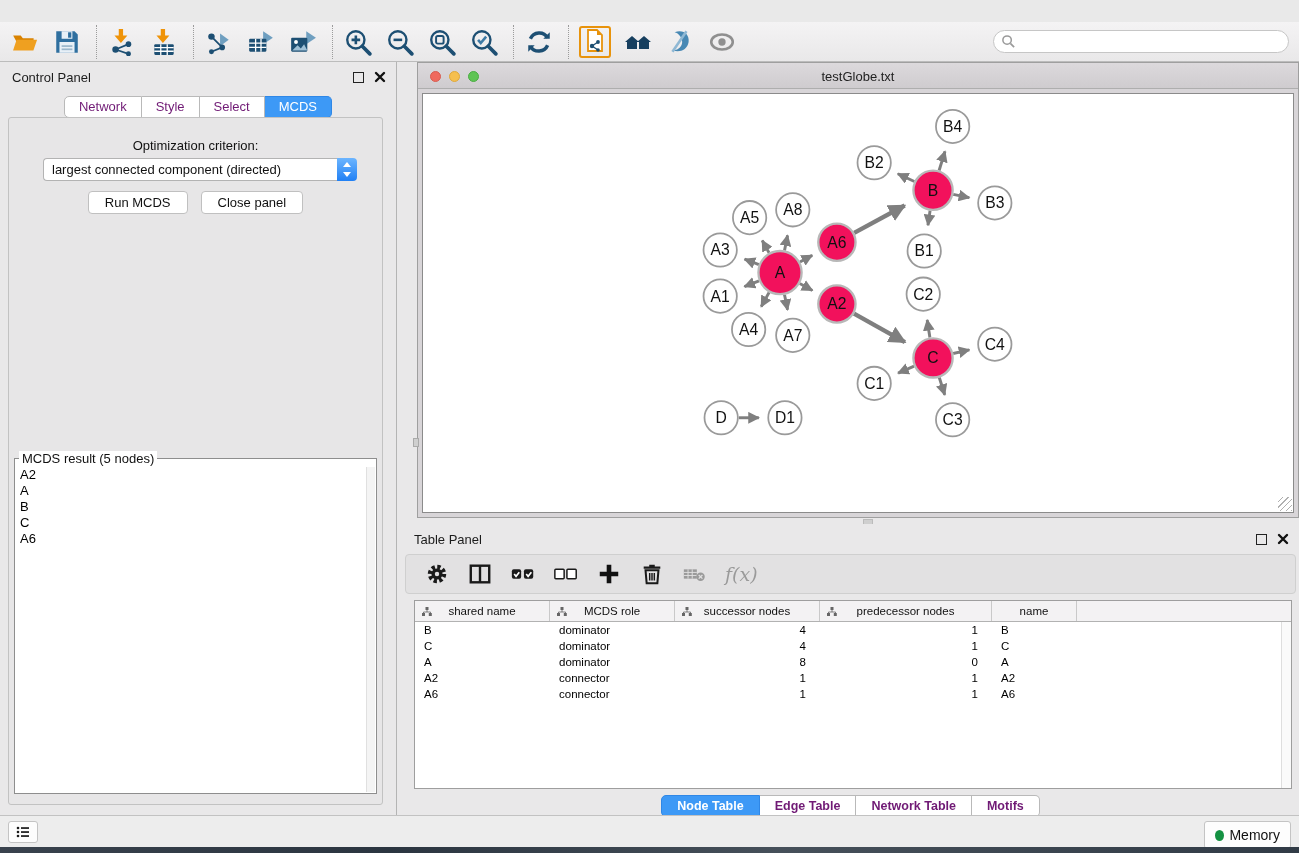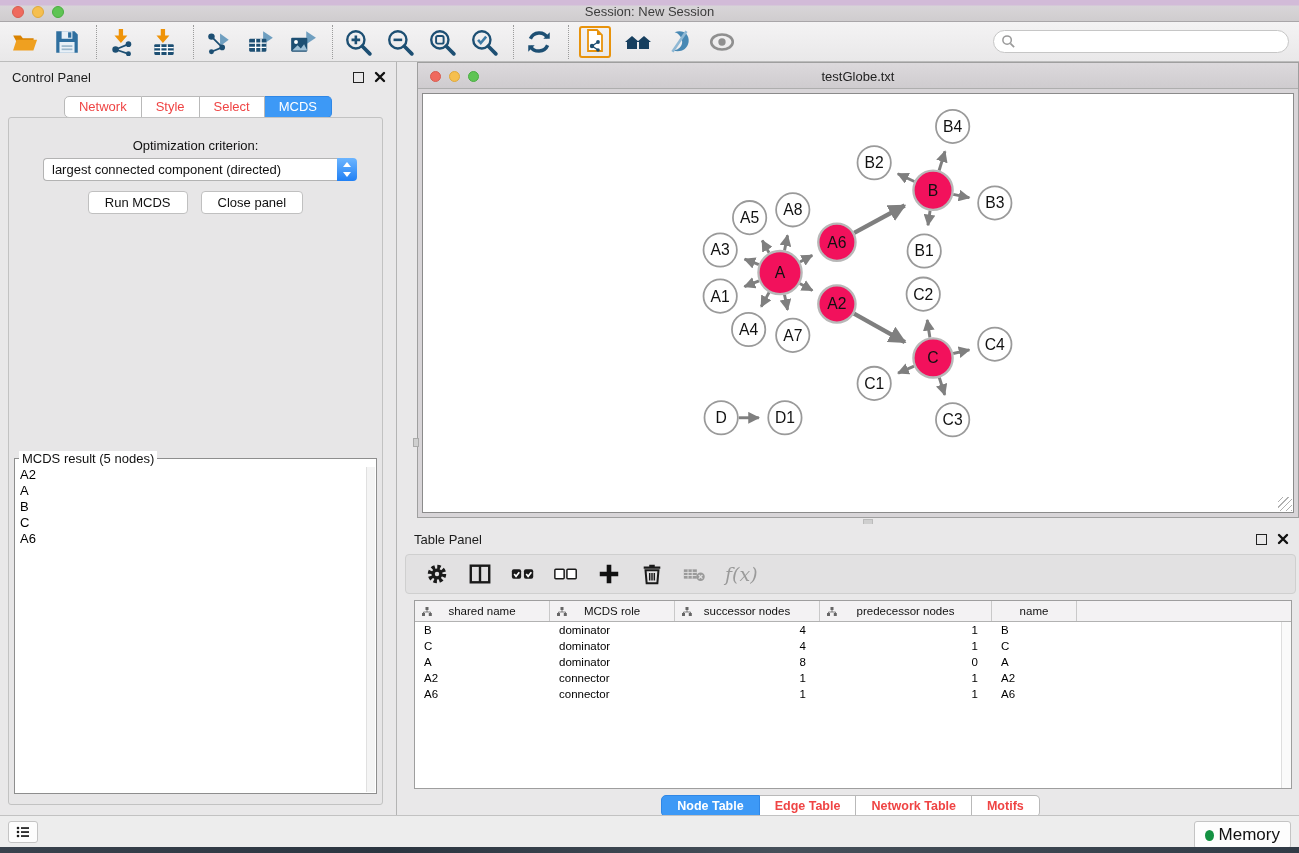--- a/index.html
+++ b/index.html
@@ -38,21 +38,21 @@
   #control-panel { position:absolute; left:0; top:62px; width:397px; height:753px;
     background:#e9e8e9; border-right:1px solid #b4b4b4; }
   .panel-header { position:relative; height:30px; }
   .panel-title { position:absolute; left:12px; top:8px; font-size:13px; color:#1c1c1c; }
   .panel-btns { position:absolute; right:10px; top:9px; display:flex; gap:10px; align-items:center; }
   .float-btn { width:11px; height:11px; border:1.5px solid #222; background:transparent; cursor:pointer; }
   .close-x { font-size:13px; font-weight:bold; color:#111; cursor:pointer; line-height:11px; }
 
   .seg-tabs { position:absolute; top:34px; left:0; right:0; display:flex; justify-content:center; }
   .seg-tab { height:22px; line-height:20px; padding:0 14px; font-size:13px; background:#fff;
-    border:1px solid #b9b9b9; border-left:none; color:#ef4444; cursor:pointer; }
+    border:1px solid #b9b9b9; border-left:none; color:#701a75; cursor:pointer; }
   .seg-tab:first-child { border-left:1px solid #b9b9b9; border-radius:5px 0 0 5px; }
   .seg-tab:last-child { border-radius:0 5px 5px 0; }
   .seg-tab.active { background:#3d99f6; border-color:#2f87e6; color:#fff; }
 
   #cp-content { position:absolute; left:8px; top:55px; width:375px; height:688px;
     background:#e7e6e7; border:1px solid #c2c2c2; border-radius:3px; }
   #opt-label { position:absolute; top:20px; left:0; right:0; text-align:center; font-size:13px; color:#111; }
   #criterion-select { position:absolute; left:34px; top:40px; width:314px; height:23px;
     display:flex; cursor:pointer; }
   #criterion-value { flex:1; background:#fff; border:1px solid #b3b3b3; border-right:none;
@@ -121,39 +121,31 @@
   #tp-tabs .seg-tab { font-size:12.5px; padding:0 15px; height:22px;font-weight:bold; }
 
   
   #status-bar { position:absolute; left:0; top:815px; width:1299px; height:32px;
     background:#ededed; border-top:1px solid #c2c2c2; }
   #status-left-btn { position:absolute; left:8px; top:5px; width:30px; height:22px; background:#fdfdfd;
     border:1px solid #c4c4c4; border-radius:3px; display:flex; align-items:center; justify-content:center;
     cursor:pointer; }
   #memory-btn { position:absolute; right:8px; top:5px; height:28px; padding:0 10px; background:#fdfdfd;
     border:1px solid #c4c4c4; border-radius:3px; display:flex; align-items:center; gap:5px;
-    font-size:17px; color:#111; cursor:pointer; }
+    font-size:14px; color:#111; cursor:pointer; }
   #memory-dot { width:9px; height:11px; border-radius:50%; background:#149142; }
 
   #wallpaper-strip { position:absolute; left:0; bottom:0; width:1299px; height:6px;
     background:linear-gradient(90deg,#39424d,#2b3540 30%,#46505a 60%,#313b46); }
 </style>
 </head>
 <body>
 
 <div id="app">
 
-  <div id="titlebar">
-    <div class="tl-group">
-      <div class="tl red"></div>
-      <div class="tl yellow"></div>
-      <div class="tl green"></div>
-    </div>
-    <div class="title">Session: New Session</div>
-  </div>
 
   <div id="toolbar">
     <div class="tb-icon">
       <svg width="28" height="28" viewBox="0 0 26 26">
           <path d="M2,7 h7 l2,2.5 h10 v3 H5 Z" fill="#d98200"></path>
           <path d="M5.2,11 h19 l-3.4,10 H1.9 Z" fill="#efa020"></path>
         </svg>
     </div>
     <div class="tb-icon">
       <svg width="28" height="28" viewBox="0 0 26 26">

